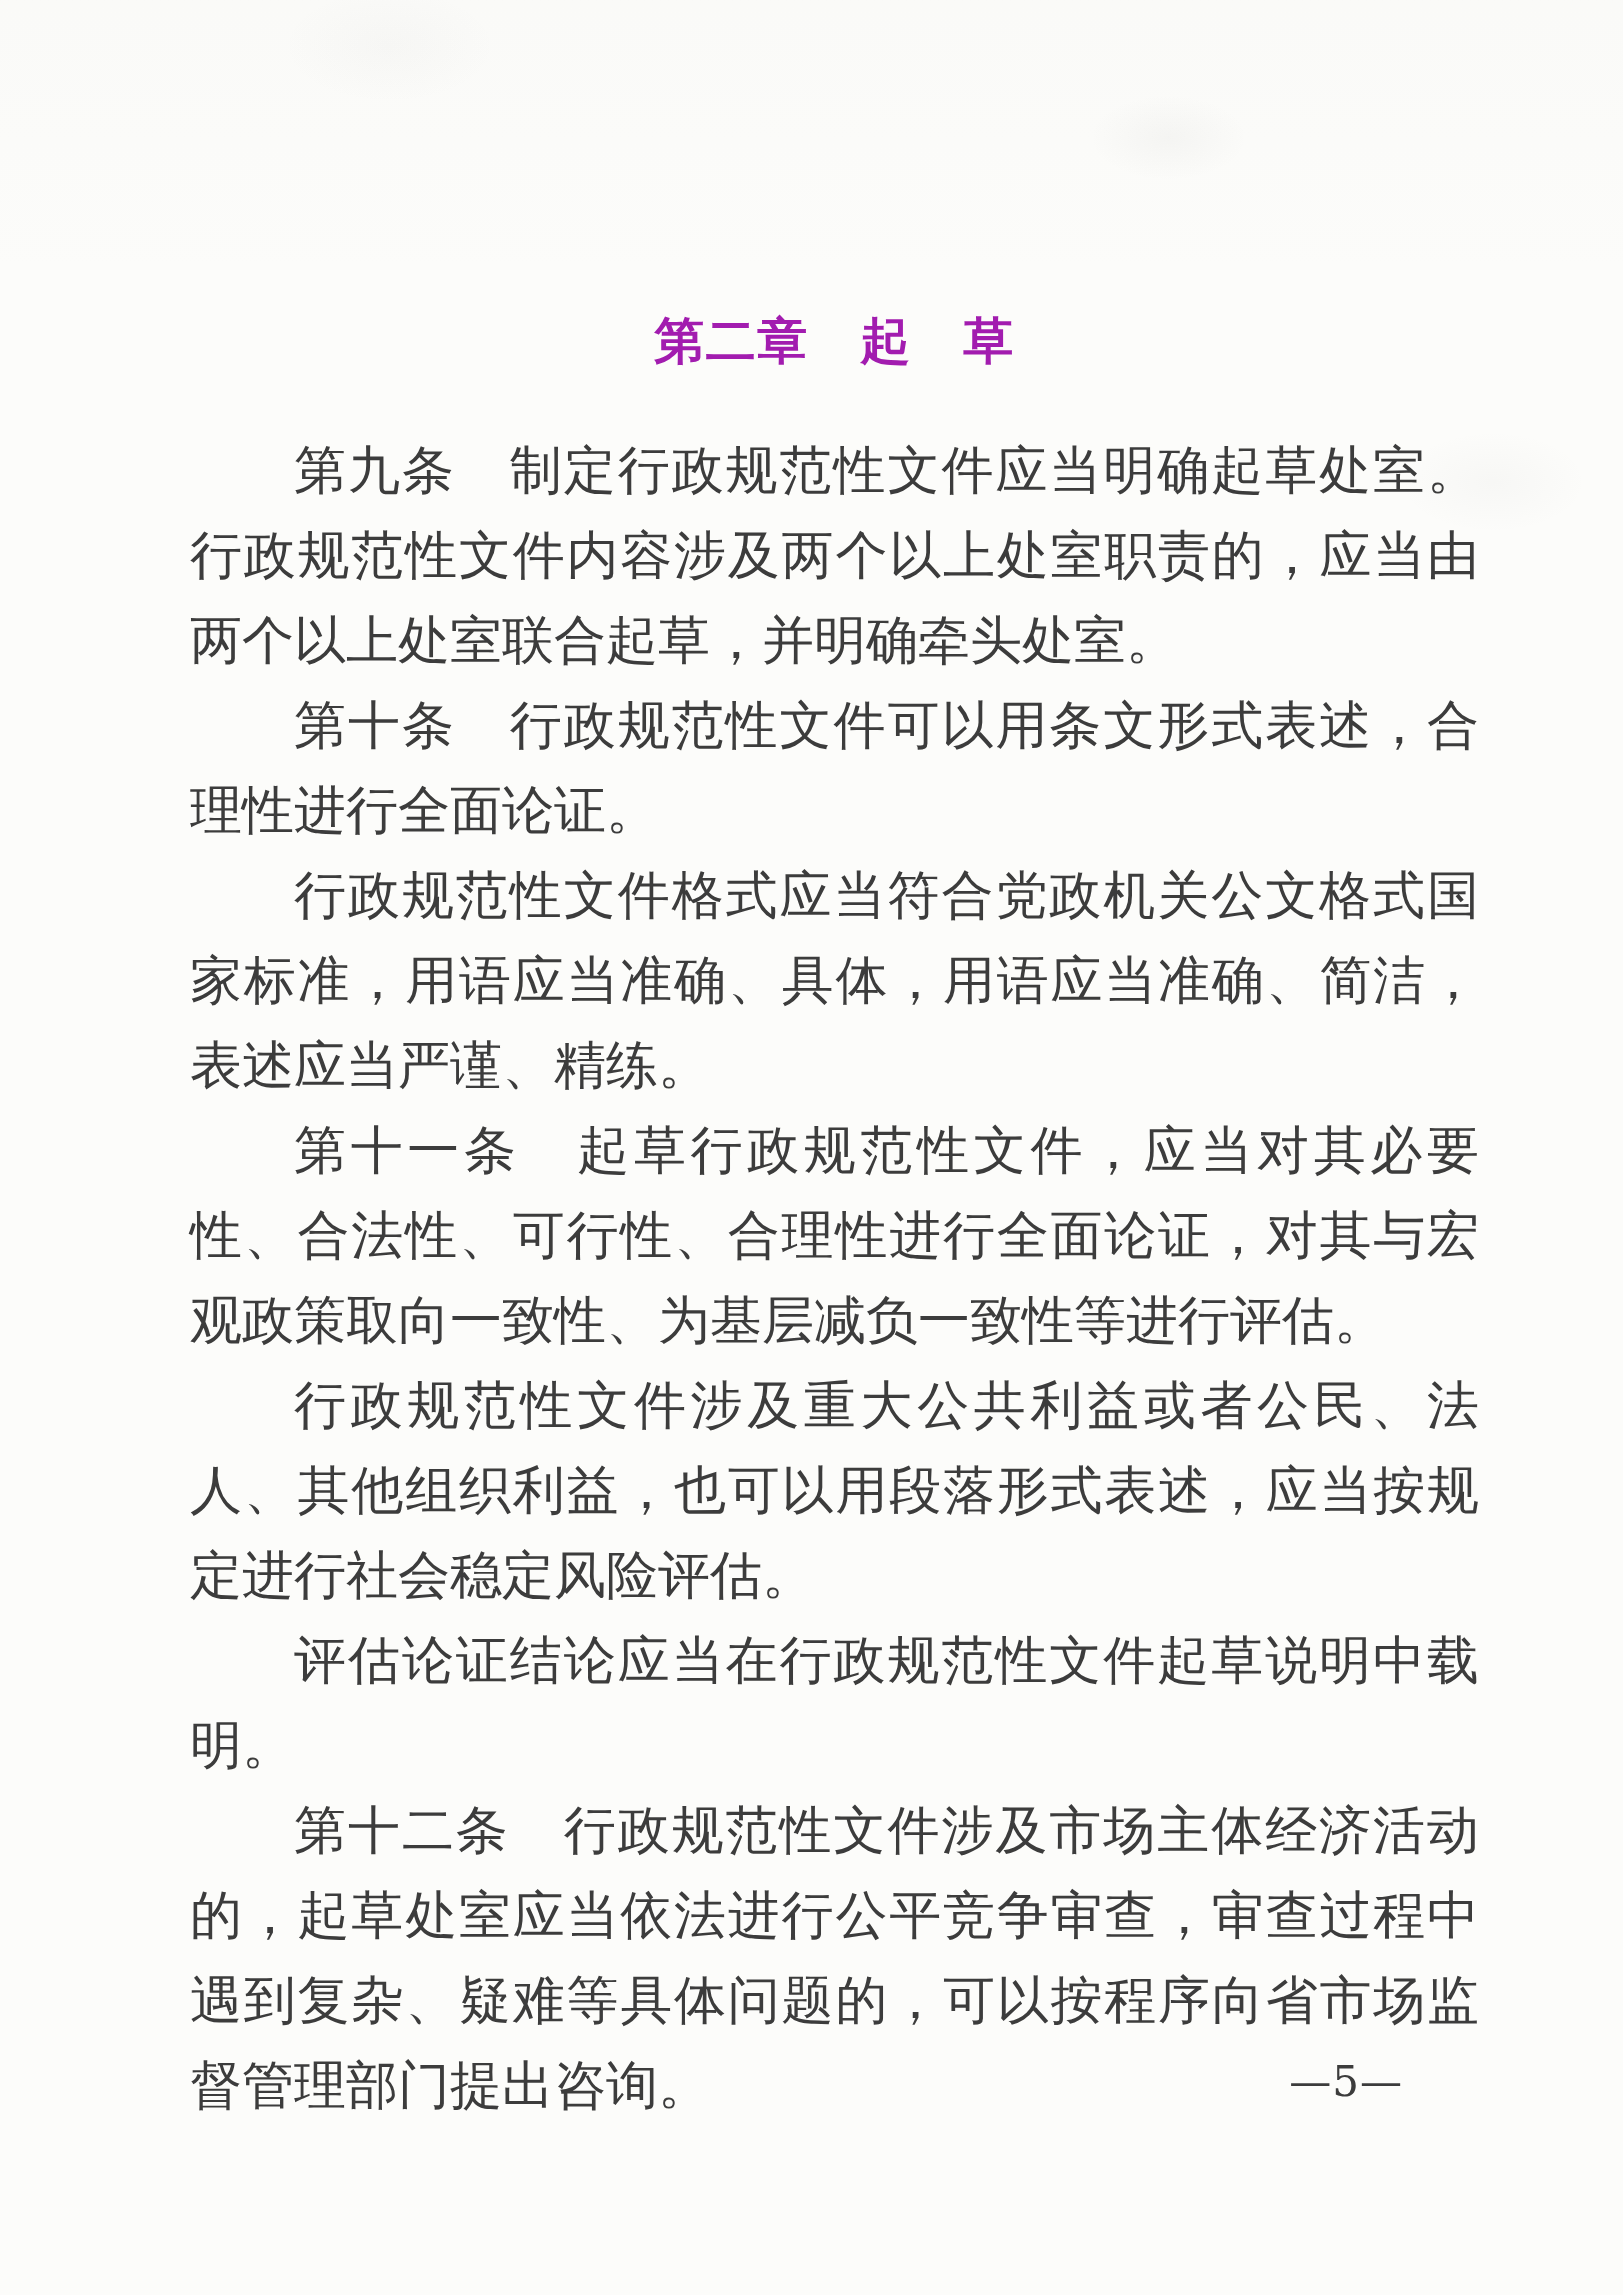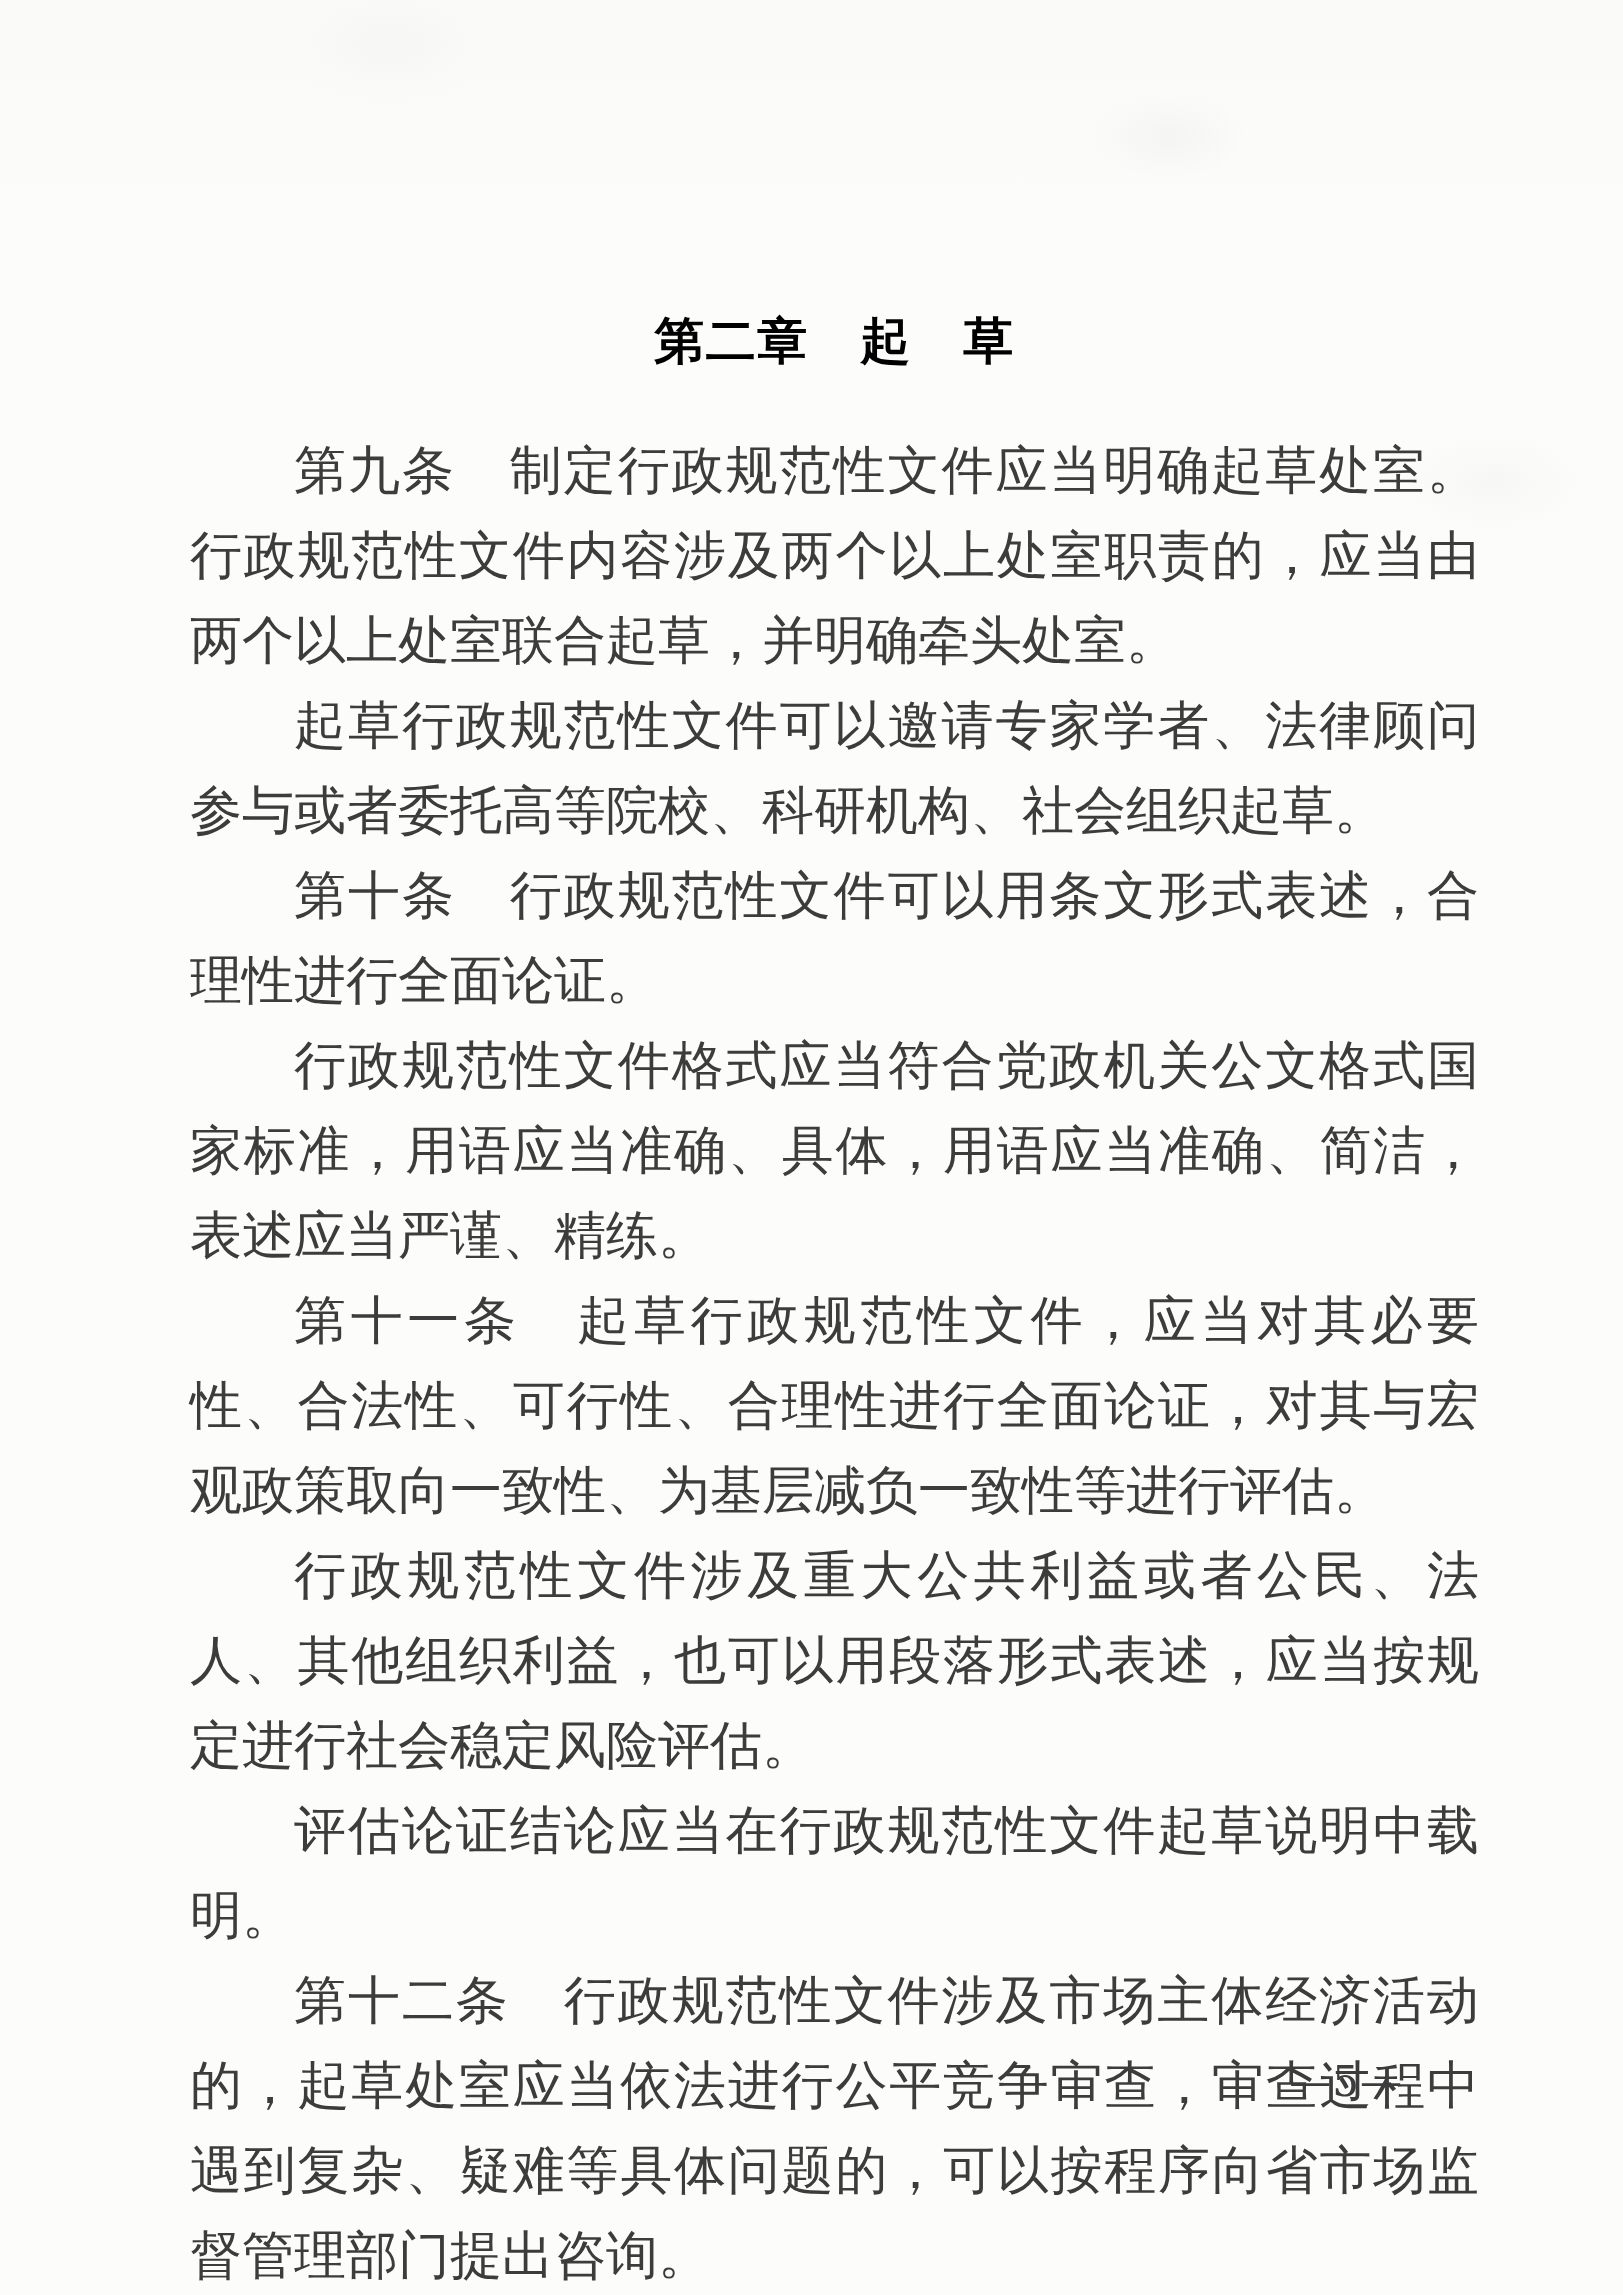--- a/index.html
+++ b/index.html
@@ -29,21 +29,21 @@
   .chapter-title {
     position: absolute;
     top: 313px;
     left: 190px;
     width: 1289px;
     text-align: center;
     font-family: "DejaVu Sans", sans-serif;
     font-weight: 700;
     font-size: 50px;
     line-height: 1.15;
-    color: #000000;
+    color: #a21caf;
     letter-spacing: 1.5px;
     white-space: pre;
   }
   .doc-body {
     position: absolute;
     top: 428px;
     left: 190px;
     width: 1289px;
     font-size: 52px;
     line-height: 85px;
@@ -67,21 +67,20 @@
 </style>
 </head>
 <body>
 
 <div class="scan-page" style="position:absolute; inset:0;">
 
   <div class="chapter-title">第二章　起　草</div>
 
   <div class="doc-body">
     <p>第九条　制定行政规范性文件应当明确起草处室。行政规范性文件内容涉及两个以上处室职责的，应当由两个以上处室联合起草，并明确牵头处室。</p>
-    <p>起草行政规范性文件可以邀请专家学者、法律顾问参与或者委托高等院校、科研机构、社会组织起草。</p>
     <p>第十条　行政规范性文件可以用条文形式表述，合理性进行全面论证。</p>
     <p>行政规范性文件格式应当符合党政机关公文格式国家标准，用语应当准确、具体，用语应当准确、简洁，表述应当严谨、精练。</p>
     <p>第十一条　起草行政规范性文件，应当对其必要性、合法性、可行性、合理性进行全面论证，对其与宏观政策取向一致性、为基层减负一致性等进行评估。</p>
     <p>行政规范性文件涉及重大公共利益或者公民、法人、其他组织利益，也可以用段落形式表述，应当按规定进行社会稳定风险评估。</p>
     <p>评估论证结论应当在行政规范性文件起草说明中载明。</p>
     <p>第十二条　行政规范性文件涉及市场主体经济活动的，起草处室应当依法进行公平竞争审查，审查过程中遇到复杂、疑难等具体问题的，可以按程序向省市场监督管理部门提出咨询。</p>
   </div>
 
   <div class="page-number">—5—</div>
 

